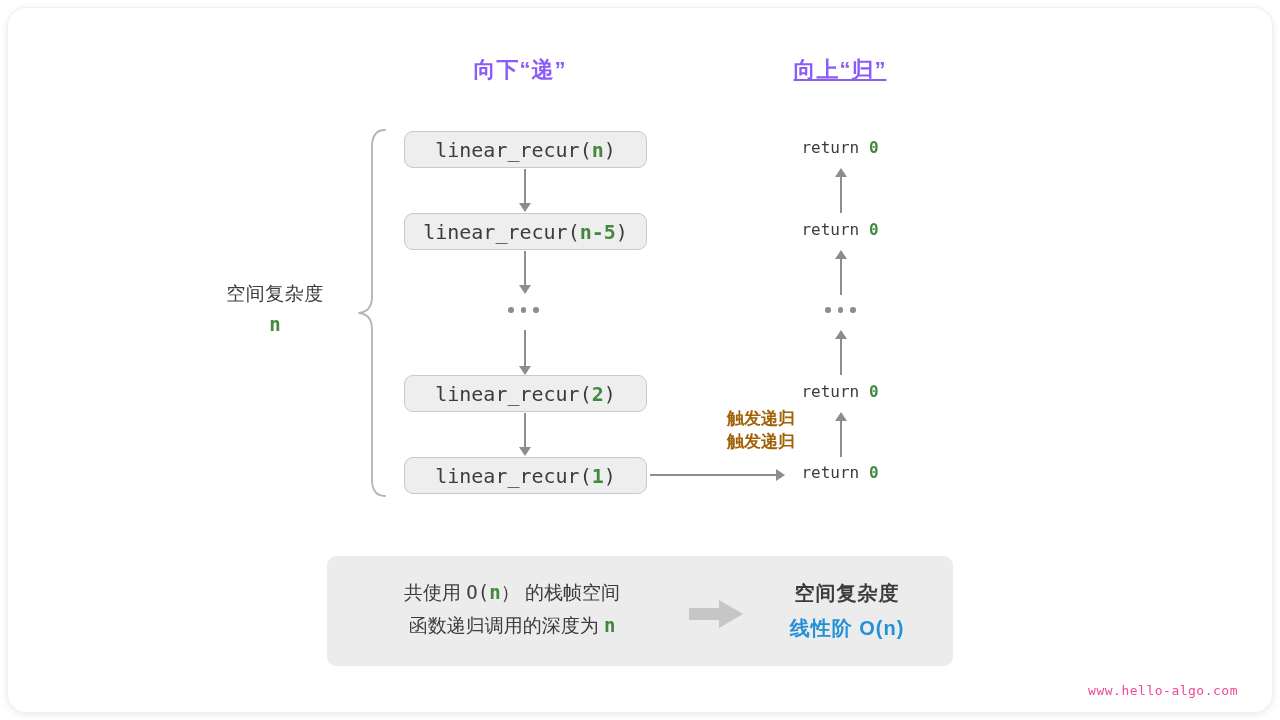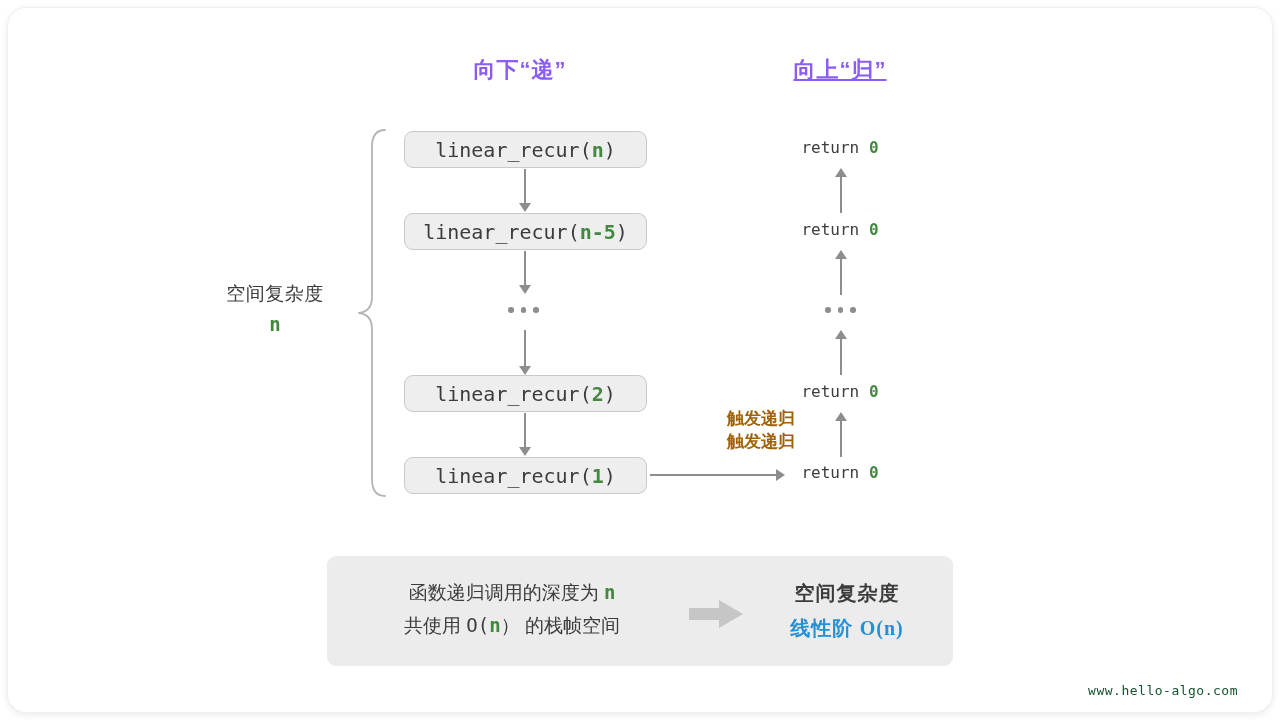--- a/index.html
+++ b/index.html
@@ -220,31 +220,31 @@
     letter-spacing: 1px;
   }
   #summary-right .order {
     display: block;
     font-size: 20px;
     font-weight: bold;
     color: #2490d5;
     letter-spacing: 1px;
   }
   #summary-right .order .mono {
-    font-family: Liberation Serif, serif;
+    font-family: Liberation Sans, sans-serif;
   }
 
   
   #watermark {
     position: absolute;
     right: 42px;
     bottom: 22px;
     font-family: "DejaVu Sans Mono", "Liberation Mono", monospace;
     font-size: 13px;
-    color: #14532d;
+    color: #ec4899;
     letter-spacing: 0.5px;
   }
 </style>
 </head>
 <body>
 
 <div id="canvas">
   <div class="card"></div>
 
   <div class="col-header" id="header-down">向下“递”</div>
@@ -364,24 +364,24 @@
   </div>
 
   <div class="v-arrow up" style="left:834px; top:412px; height:45px;">
     <div class="shaft" style="top:9px; height:36px;"></div>
     <div class="head" style="top:0;"></div>
   </div>
 
   <div id="summary">
     <div id="summary-left">
       <div>
-        <span>函数递归调用的深度为 </span><span class="g">n</span>
+        <span>共使用 </span><span class="mono">O(</span><span class="g">n</span><span>）</span><span> 的栈帧空间</span>
       </div>
       <div>
-        <span>共使用 </span><span class="mono">O(</span><span class="g">n</span><span>）</span><span> 的栈帧空间</span>
+        <span>函数递归调用的深度为 </span><span class="g">n</span>
       </div>
     </div>
 
     <div id="summary-arrow">
       <svg width="56" height="30" viewBox="0 0 56 30" xmlns="http://www.w3.org/2000/svg" aria-hidden="true">
         <path d="M0 9 L30 9 L30 1 L54 15 L30 29 L30 21 L0 21 Z" fill="#c6c6c6"></path>
       </svg>
     </div>
 
     <div id="summary-right">

